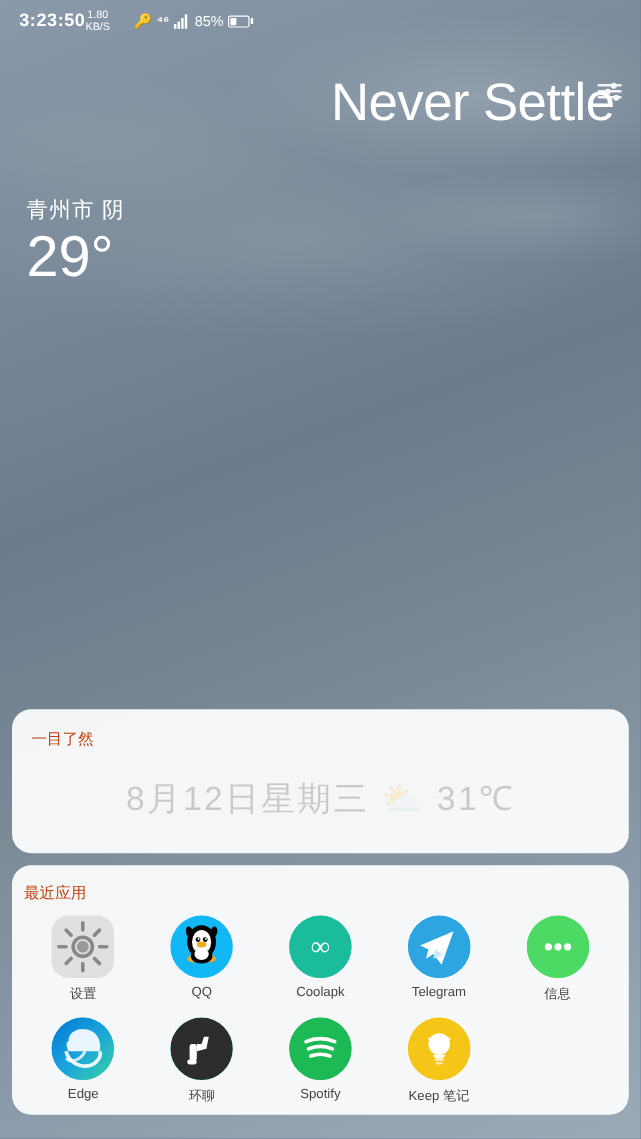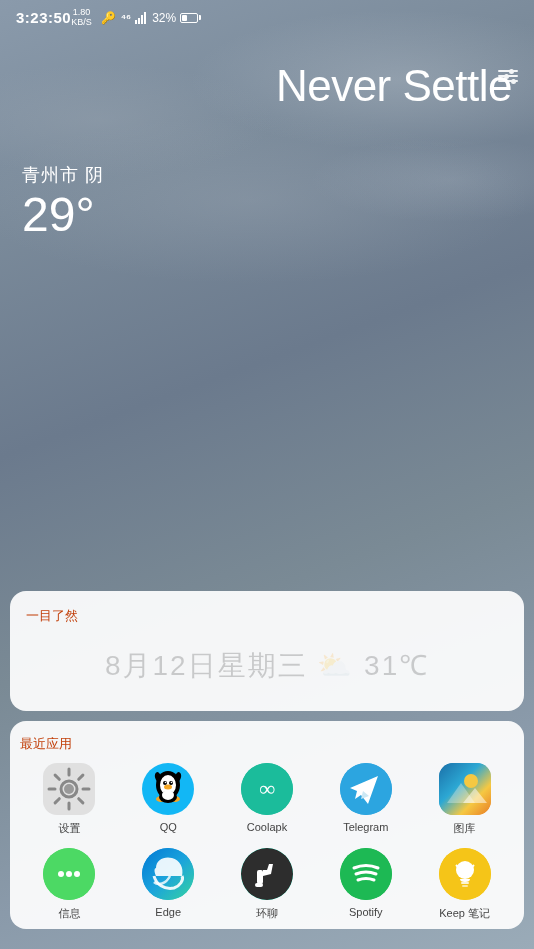--- a/index.html
+++ b/index.html
@@ -58,21 +58,21 @@
       gap: 4px;
       font-size: 12px;
     }
 
     .network-speed {
       display: flex;
       flex-direction: column;
       align-items: center;
       font-size: 9px;
       line-height: 1.1;
-      margin-right: 6px;
+      margin-right: 16px;
     }
 
     
     .settings-icon-top {
       position: absolute;
       top: 70px;
       right: 16px;
       z-index: 10;
       color: white;
       font-size: 22px;
@@ -342,21 +342,21 @@
     <span style="font-size:12px;">🔑</span>
 
     <span style="font-size:11px; font-weight:600;">⁴⁶</span>
     <div class="signal-bars">
       <span></span>
         <span></span>
         <span></span>
         <span></span>
     </div>
 
-    <span style="font-size:12px; margin-left:2px;">32%</span>
+    <span style="font-size:12px; margin-left:2px;">85%</span>
     <div class="battery-icon">
       <div class="battery-body">
         <div class="battery-fill"></div>
       </div>
       <div class="battery-tip"></div>
     </div>
   </div>
 </div>
 
 <div class="settings-icon-top">
@@ -438,41 +438,20 @@
         <div class="app-icon icon-telegram">
           <svg viewBox="0 0 52 52" xmlns="http://www.w3.org/2000/svg">
             <circle cx="26" cy="26" r="26" fill="#2ca5e0"></circle>
             <path d="M10 25 l28-12 -10 28 -7-9 -6 4 2-8z" fill="white"></path>
             <path d="M21 36 l2-8 6 5z" fill="#cce8f4"></path>
           </svg>
         </div>
         <span class="app-label">Telegram</span>
       </div>
 
-      <div class="app-item">
-        <div class="app-icon icon-gallery">
-          <svg viewBox="0 0 52 52" xmlns="http://www.w3.org/2000/svg">
-            <defs>
-              <linearGradient id="galleryGrad" x1="0%" y1="0%" x2="100%" y2="100%">
-                <stop offset="0%" style="stop-color:#1a6fa8"></stop>
-                <stop offset="40%" style="stop-color:#2ca8d4"></stop>
-                <stop offset="70%" style="stop-color:#f5c842"></stop>
-                <stop offset="100%" style="stop-color:#e87c25"></stop>
-              </linearGradient>
-            </defs>
-            <rect width="52" height="52" rx="14" fill="url(#galleryGrad)"></rect>
-
-            <circle cx="32" cy="18" r="7" fill="#f5c842"></circle>
-
-            <polygon points="8,40 22,20 36,40" fill="rgba(255,255,255,0.3)"></polygon>
-            <polygon points="24,40 36,25 48,40" fill="rgba(255,255,255,0.5)"></polygon>
-          </svg>
-        </div>
-        <span class="app-label">图库</span>
-      </div>
 
       <div class="app-item">
         <div class="app-icon icon-message">
           <svg viewBox="0 0 52 52" xmlns="http://www.w3.org/2000/svg">
             <circle cx="26" cy="26" r="26" fill="#4cd964"></circle>
             <circle cx="18" cy="26" r="3" fill="white"></circle>
             <circle cx="26" cy="26" r="3" fill="white"></circle>
             <circle cx="34" cy="26" r="3" fill="white"></circle>
           </svg>
         </div>

